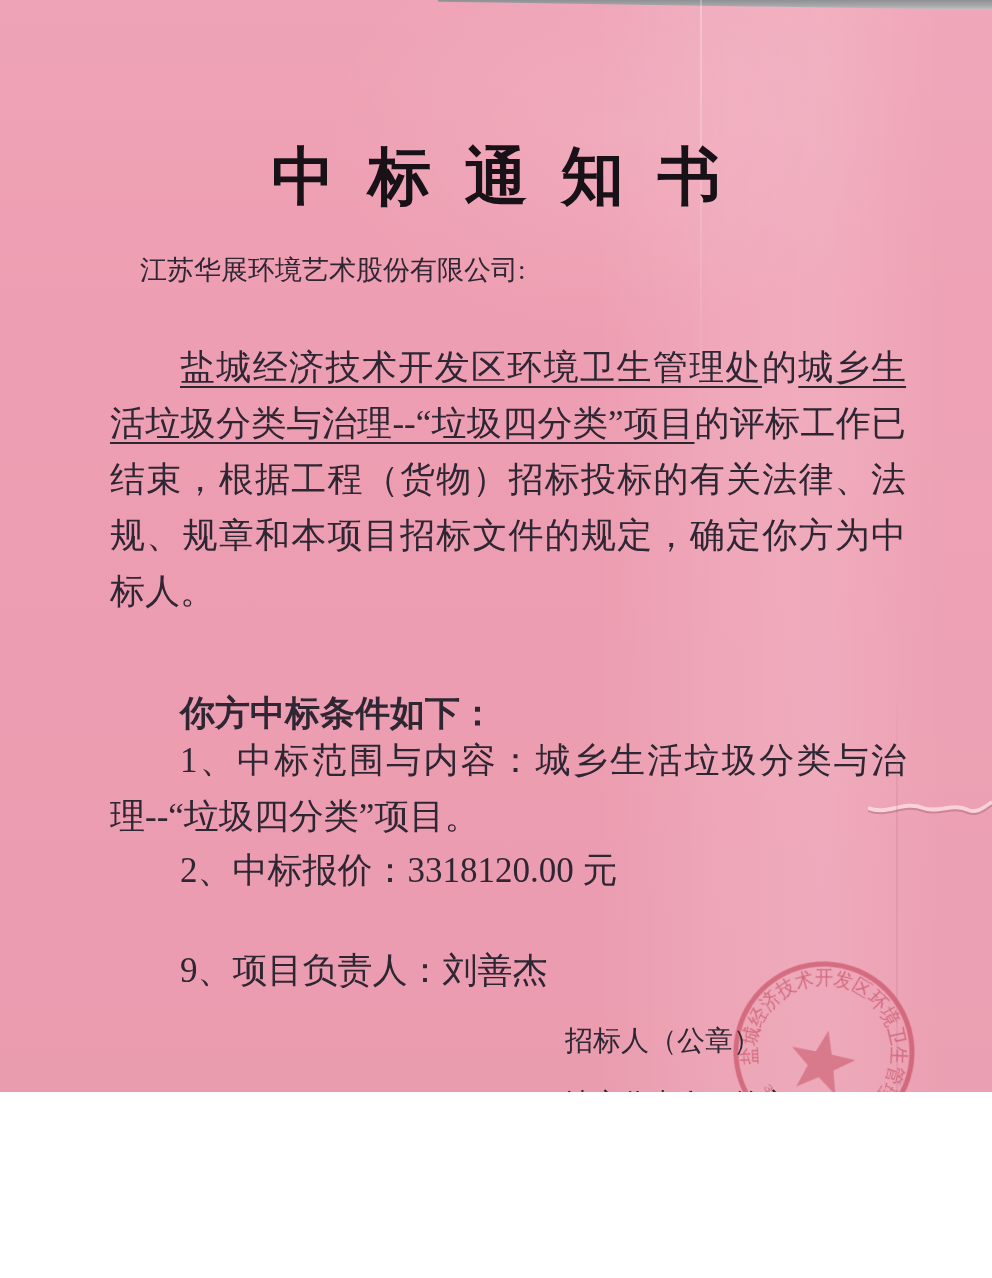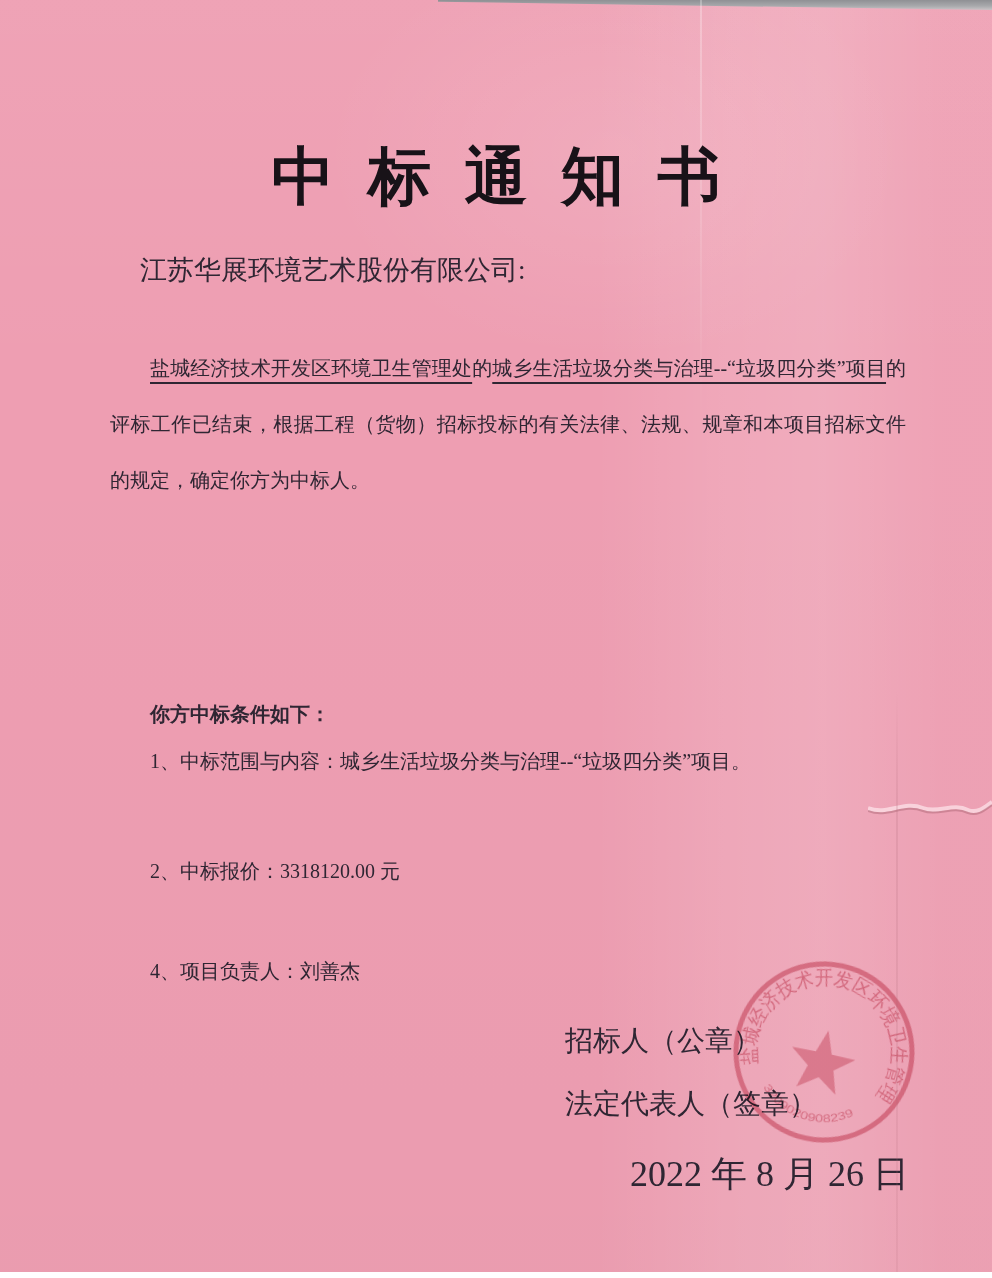--- a/index.html
+++ b/index.html
@@ -1,18 +1,18 @@
 <!DOCTYPE html>
 <html><head>
 <meta charset="utf-8">
 <style>
   html,body{margin:0;padding:0;}
   .page{
     position:relative;
-    width:992px;height:1272px;
+    width:992px;height:1092px;
     overflow:hidden;
     background:
       radial-gradient(ellipse 420px 300px at 62% 12%, rgba(255,255,255,0.10), rgba(255,255,255,0) 70%),
       linear-gradient(90deg, rgba(255,255,255,0) 60%, rgba(255,255,255,0.10) 73%, rgba(255,255,255,0.14) 83%, rgba(255,255,255,0.04) 95%),
       linear-gradient(180deg, rgba(255,255,255,0.05) 0%, rgba(255,255,255,0) 30%, rgba(0,0,0,0.015) 100%),
       #ee9eb2;
     font-family:"Liberation Serif","DejaVu Serif",serif;
     color:#2f2633;
   }
   .scan-edge{
@@ -28,21 +28,21 @@
     padding-left:8px;box-sizing:border-box;
     color:#181218;
   }
   .addressee{
     position:absolute;top:252px;left:140px;
     font-size:27px;
     text-align:center;
   }
   .bodyblock{
     position:absolute;left:110px;width:796px;
-    font-size:20px;line-height:56px;
+    font-size:35px;line-height:56px;
     text-align:justify;
   }
   .indent{text-indent:2em;}
   .u{
     text-decoration:underline;
     text-underline-offset:7px;
     text-decoration-thickness:2px;
   }
   .p1{top:340px;}
   .p2{top:568px;}
@@ -84,21 +84,21 @@
 
   <div class="addressee">江苏华展环境艺术股份有限公司:</div>
 
   <div class="bodyblock indent p1"><span class="u">盐城经济技术开发区环境卫生管理处</span><span>的</span><span class="u">城乡生活垃圾分类与治理--“垃圾四分类”项目</span><span>的评标工作已结束，根据工程（货物）招标投标的有关法律、法规、规章和本项目招标文件的规定，确定你方为中标人。</span></div>
 
 
   <div class="bodyblock indent p3">你方中标条件如下：</div>
 
   <div class="bodyblock indent item1">1、中标范围与内容：城乡生活垃圾分类与治理--“垃圾四分类”项目。</div>
   <div class="bodyblock indent item2">2、中标报价：3318120.00 元</div>
-  <div class="bodyblock indent item4">4、项目负责人：刘善杰</div>
+  <div class="bodyblock indent item4">9、项目负责人：刘善杰</div>
 
   <div class="sig sig1">招标人（公章）</div>
   <div class="sig sig2">法定代表人（签章）</div>
   <div class="dateline">2022 年 8 月 26 日</div>
 
   <svg class="seal" viewBox="-116 -116 232 232">
     <defs>
       <path id="sealArcTop" d="M -63,26 A 68,68 0 1 1 63,26" fill="none"></path>
       <path id="sealArcBottom" d="M -52,47 A 70,70 0 0 0 52,47" fill="none"></path>
     </defs>

